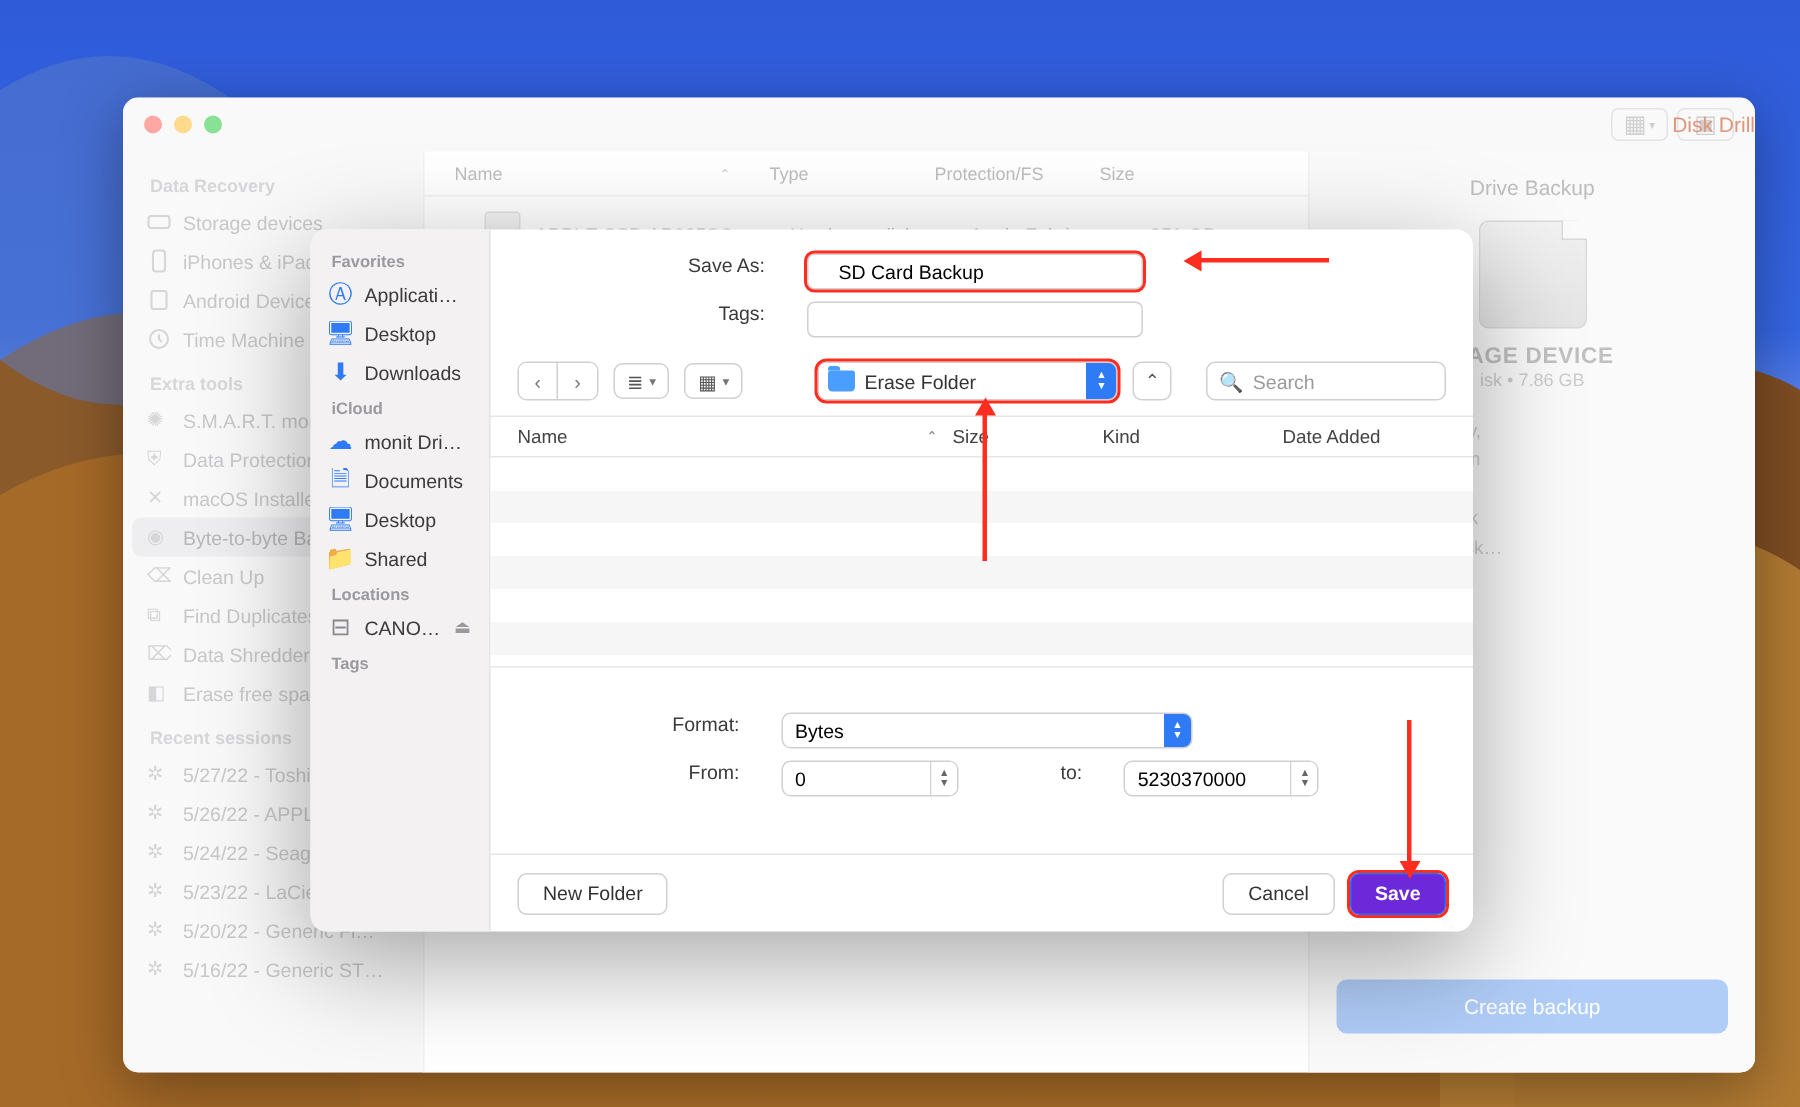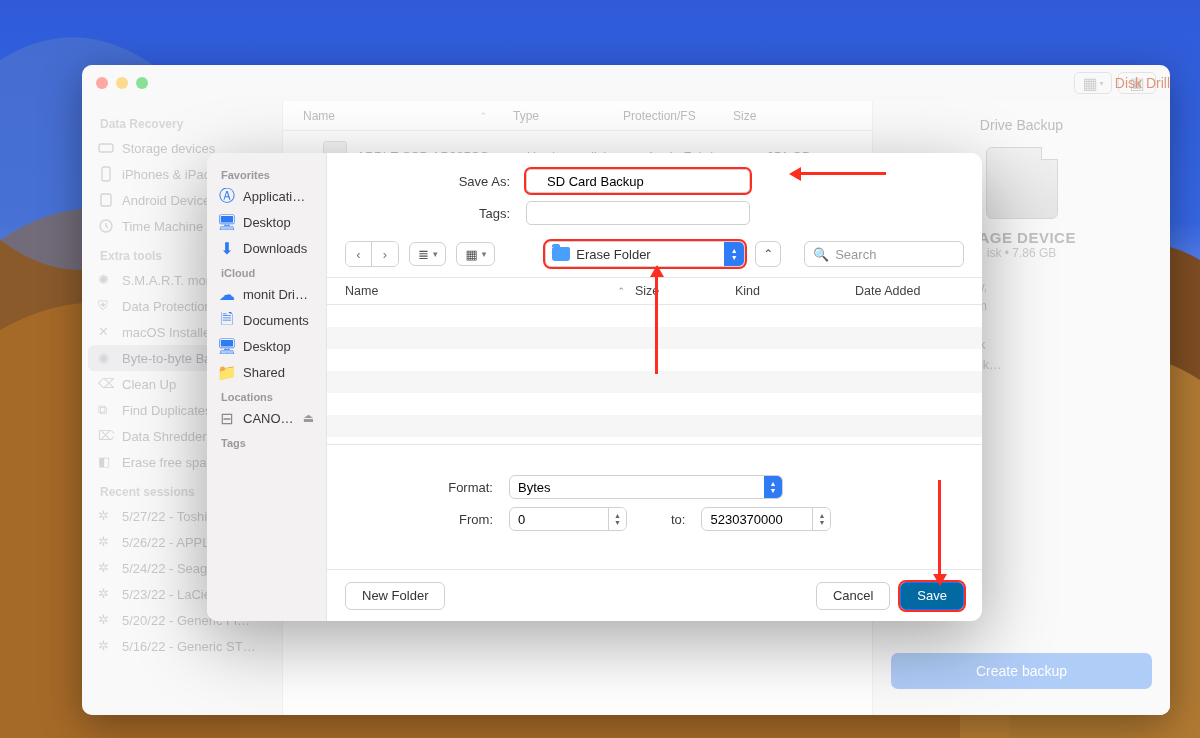--- a/index.html
+++ b/index.html
@@ -54,21 +54,21 @@
   
   .sheet { position:absolute; z-index:10; left:207px; top:153px; width:775px; height:468px; background:#fff; border-radius:11px; box-shadow:0 20px 70px rgba(0,0,0,.35); display:flex; overflow:hidden; }
   .sheet-side { width:120px; background:#f3f1f2; border-right:1px solid #e4e4e6; padding:10px 0; font-size:13px;}
   .ss-head{ padding:6px 14px 2px; font-size:11px; font-weight:600; color:#9a9a9e;}
   .ss-item{ display:flex; align-items:center; gap:8px; padding:5px 12px; color:#3a3a3c;}
   .ss-item .ic{width:16px;height:16px;flex:0 0 16px;display:flex;align-items:center;justify-content:center;color:#2f7bf6;font-size:16px;}
   .ss-item.gray .ic{color:#8a8a8e;}
   .ss-item span{white-space:nowrap;overflow:hidden;text-overflow:ellipsis;}
 
   .sheet-main { flex:1; display:flex; flex-direction:column; position:relative;}
-  .form-row { display:flex; align-items:center; gap:16px; padding:4px 18px;}
+  .form-row { display:flex; align-items:flex-start; gap:28px; padding:4px 18px;}
   .form-row:first-child{margin-top:12px}
   .form-lbl { width:165px; text-align:right; font-size:13px; color:#3a3a3c;}
   .tf { height:24px; border:1px solid #d0d0d2; border-radius:5px; padding:0 20px; font-size:13px; width:224px;}
   .hl-red { outline:2px solid #ff2d1f; outline-offset:0px; }
 
   .toolbar-row { display:flex; align-items:center; gap:10px; padding:12px 18px 10px;}
   .seg { display:inline-flex; border:1px solid #d0d0d2; border-radius:6px; overflow:hidden;}
   .seg button{ width:26px; height:24px; background:#fff; border:0; border-right:1px solid #d0d0d2; color:#777; font-size:13px; display:flex; align-items:center; justify-content:center;}
   .seg button:last-child{border-right:0}
   .pill { height:24px; border:1px solid #d0d0d2; border-radius:6px; background:#fff; display:flex; align-items:center; padding:0 8px; color:#555; font-size:13px;}
@@ -89,21 +89,21 @@
 
   .lower-form { padding:14px 18px 0;}
   .lower-form .form-lbl{width:130px}
   .fmt-pop{ width:274px; height:24px; border:1px solid #d0d0d2; border-radius:6px; display:flex; align-items:center; padding:0 8px; font-size:13px; position:relative;}
   .fmt-pop .stepper,.num .stepper{position:absolute;right:0;top:0;bottom:0;width:18px;background:#2f7bf6;border-radius:0 5px 5px 0;color:#fff;display:flex;flex-direction:column;align-items:center;justify-content:center;font-size:7px;line-height:7px}
   .num{ width:118px;height:24px;border:1px solid #d0d0d2;border-radius:6px;padding:0 8px;font-size:13px;position:relative;display:flex;align-items:center}
   .num .stepper{background:#fff;color:#666;border-left:1px solid #d0d0d2}
 
   .bottom-bar{ margin-top:auto; border-top:1px solid #e6e6e8; height:52px; display:flex; align-items:center; padding:0 18px;}
   .btn{ height:28px; padding:0 16px; border:1px solid #d0d0d2; border-radius:6px; background:#fff; font-size:13px; color:#333;}
-  .btn.primary{ background:#0369a1; border-color:#1b73ff; color:#fff; font-weight:400;}
+  .btn.primary{ background:#6d28d9; border-color:#1b73ff; color:#fff; font-weight:700;}
 
   .annot { position:absolute; z-index:20; pointer-events:none; }
   .arrow-h { height:3px; background:#ff2d1f;}
   .arrow-h:before{content:"";position:absolute;left:-10px;top:-5.5px;border:7px solid transparent;border-right:12px solid #ff2d1f}
   .arrow-v { width:3px; background:#ff2d1f;}
   .arrow-v:before{content:"";position:absolute;top:-10px;left:-5.5px;border:7px solid transparent;border-bottom:12px solid #ff2d1f}
   .arrow-v.down:before{top:auto;bottom:-10px;border-bottom:0;border-top:12px solid #ff2d1f}
 </style>
 </head>
 <body>

